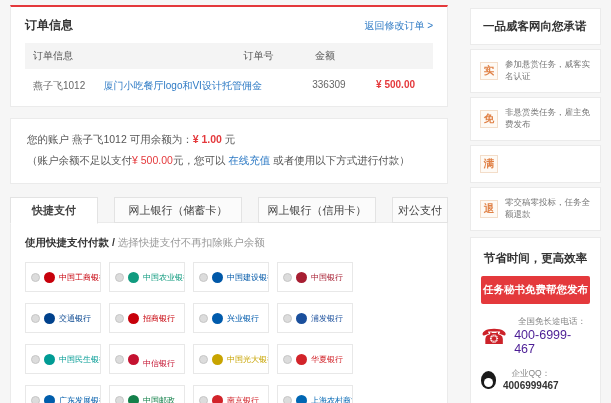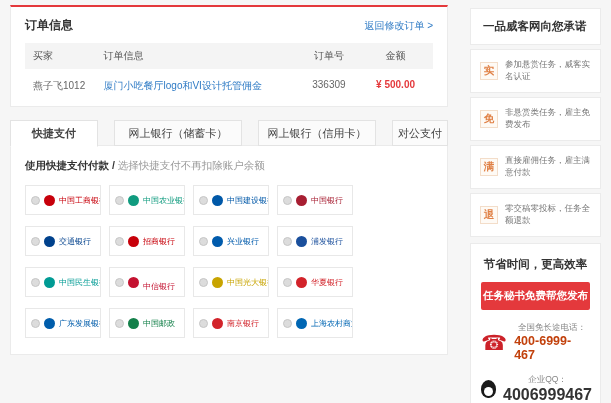--- a/index.html
+++ b/index.html
@@ -59,53 +59,60 @@
     font-size:10.5px;font-weight:bold;display:flex;align-items:center;justify-content:center;}
   .promise-text{font-size:8.5px;color:#777;}
 
   .service-card{margin-top:6px;padding:13px 10px 12px;}
   .service-headline{text-align:center;font-size:11.5px;font-weight:bold;color:#333;}
   .service-btn{margin-top:10px;width:100%;background:#e4393c;color:#fff;border:none;padding:7px 0;
     font-size:10.5px;font-weight:bold;border-radius:2px;cursor:pointer;font-family:inherit;}
   .contact-row{margin-top:12px;display:flex;align-items:center;gap:7px;text-align:left;}
   .phone-glyph{font-size:21px;color:#cc2229;line-height:1;}
   .c-label{font-size:8.5px;color:#888;text-align:center;}
-  .c-number{font-size:12.5px;font-weight:bold;color:#c2410c;}
-  .qq-number{font-size:16px;font-weight:bold;color:#333;}
+  .c-number{font-size:12.5px;font-weight:normal;color:#4c1d95;}
+  .qq-number{font-size:10px;font-weight:bold;color:#333;}
   .penguin{flex:0 0 15px;width:15px;height:18px;background:#1a1a1a;border-radius:50% 50% 46% 46%;position:relative;}
   .penguin::after{content:"";position:absolute;left:3px;top:7px;width:9px;height:9px;background:#fff;border-radius:50%;}
 </style>
 </head>
 <body>
 
 <div class="viewport">
 
   <div class="main">
 
     <div class="card order-card">
       <div class="order-head">
         <span class="order-title">订单信息</span>
         <a class="back-link">返回修改订单 &gt;</a>
       </div>
       <div class="otable">
         <div class="othead">
-          <span class="col-buyer">买家</span>
           <span class="col-info">订单信息</span>
           <span class="col-no">订单号</span>
           <span class="col-amt">金额</span>
         </div>
         <div class="otrow">
           <span class="col-buyer">燕子飞1012</span>
           <span class="col-info"><a class="info-link">厦门小吃餐厅logo和VI设计托管佣金</a></span>
           <span class="col-no">336309</span>
           <span class="col-amt amt">¥ 500.00</span>
         </div>
       </div>
     </div>
 
+    <div class="card balance-card">
+      <div>
+        <span>您的账户 燕子飞1012 可用余额为：</span><span class="red-b">¥ 1.00</span><span> 元</span>
+      </div>
+      <div>
+        <span>（账户余额不足以支付</span><span class="red">¥ 500.00</span><span>元，您可以 </span><a class="blue-link">在线充值</a><span> 或者使用以下方式进行付款）</span>
+      </div>
+    </div>
 
     <div class="tabs">
       <div class="tab t1 active">快捷支付</div>
       <div class="tab t2">网上银行（储蓄卡）</div>
       <div class="tab t3">网上银行（信用卡）</div>
       <div class="tab t4">对公支付</div>
     </div>
 
     <div class="card panel">
       <div class="panel-headline">
@@ -206,21 +213,20 @@
     <div class="card promise-row">
       <span class="badge">实</span>
       <span class="promise-text">参加悬赏任务，威客实名认证</span>
     </div>
     <div class="card promise-row">
       <span class="badge">免</span>
       <span class="promise-text">非悬赏类任务，雇主免费发布</span>
     </div>
     <div class="card promise-row">
       <span class="badge">满</span>
-      <span class="promise-text">直接雇佣任务，雇主满意付款</span>
     </div>
     <div class="card promise-row">
       <span class="badge">退</span>
       <span class="promise-text">零交稿零投标，任务全额退款</span>
     </div>
 
     <div class="card service-card">
       <div class="service-headline">节省时间，更高效率</div>
       <button class="service-btn">任务秘书免费帮您发布</button>
       <div class="contact-row">

